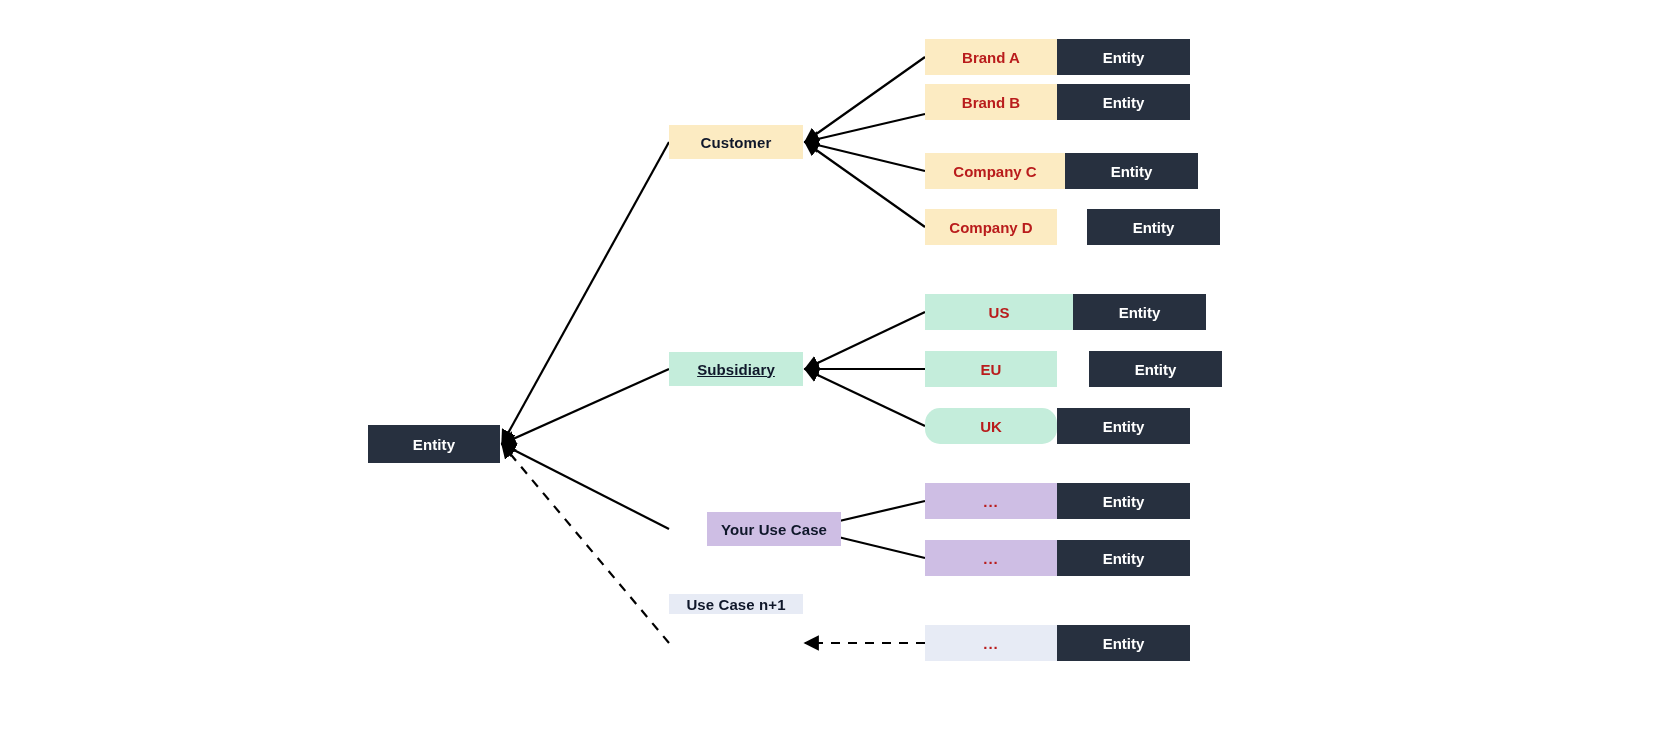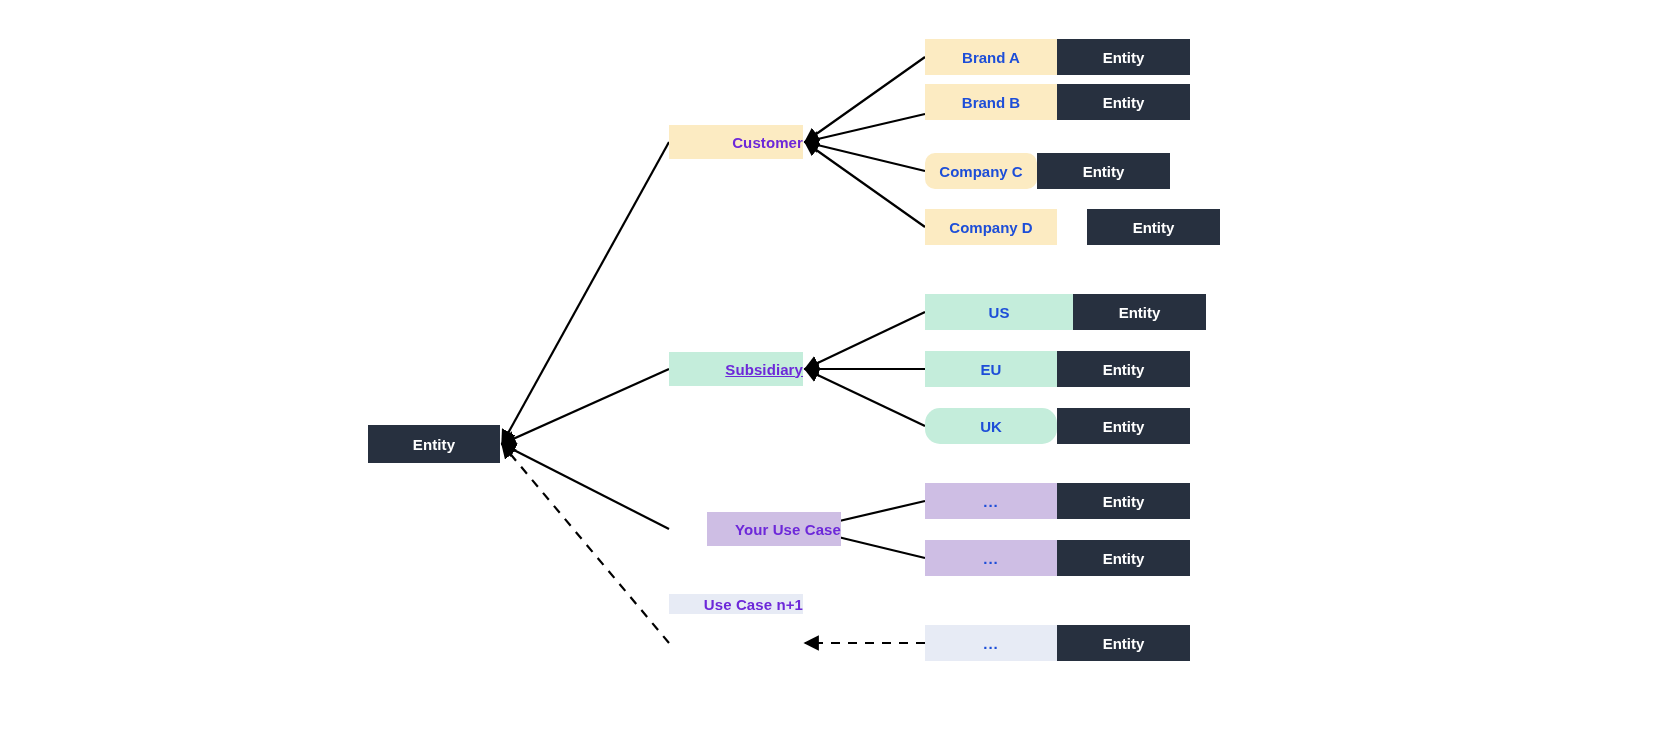--- a/index.html
+++ b/index.html
@@ -41,25 +41,24 @@
     color: #ffffff;
     background: #27303F;
   }
   .node-entity {
     color: #ffffff;
     background: #27303F;
     font-size: 15px;
     font-weight: bold;
   }
   .node-branch {
-    color: #6d28d9;
-    justify-content: flex-end;
+    color: #0f172a;
   }
   .node-leaf-label {
-    color: #1d4ed8;
+    color: #b91c1c;
     font-weight: bold;
     font-size: 15px;
   }
   .leaf-row {
     position: absolute;
     display: flex;
     z-index: 2;
   }
   .leaf-row > div {
     box-sizing: border-box;
@@ -123,33 +122,33 @@
 
   <div class="leaf-row" style="left:925px; top:39px;">
     <div class="node-leaf-label" style="width:132px; height:36px; background:#FCEBC2;">Brand A</div>
     <div class="node-entity" style="width:133px; height:36px; background:#27303F;">Entity</div>
   </div>
   <div class="leaf-row" style="left:925px; top:84px;">
     <div class="node-leaf-label" style="width:132px; height:36px; background:#FCEBC2;">Brand B</div>
     <div class="node-entity" style="width:133px; height:36px; background:#27303F;">Entity</div>
   </div>
   <div class="leaf-row" style="left:925px; top:153px;">
-    <div class="node-leaf-label" style="width:112px; height:36px; background:#FCEBC2;border-radius:10px;">Company C</div>
+    <div class="node-leaf-label" style="width:140px; height:36px; background:#FCEBC2;">Company C</div>
     <div class="node-entity" style="width:133px; height:36px; background:#27303F;">Entity</div>
   </div>
   <div class="leaf-row" style="left:925px; top:209px;gap:30px;">
     <div class="node-leaf-label" style="width:132px; height:36px; background:#FCEBC2;">Company D</div>
     <div class="node-entity" style="width:133px; height:36px; background:#27303F;">Entity</div>
   </div>
 
   <div class="leaf-row" style="left:925px; top:294px;">
     <div class="node-leaf-label" style="width:148px; height:36px; background:#C4EDDB;">US</div>
     <div class="node-entity" style="width:133px; height:36px; background:#27303F;">Entity</div>
   </div>
-  <div class="leaf-row" style="left:925px; top:351px;">
+  <div class="leaf-row" style="left:925px; top:351px;gap:32px;">
     <div class="node-leaf-label" style="width:132px; height:36px; background:#C4EDDB;">EU</div>
     <div class="node-entity" style="width:133px; height:36px; background:#27303F;">Entity</div>
   </div>
   <div class="leaf-row" style="left:925px; top:408px;">
     <div class="node-leaf-label" style="width:132px; height:36px; background:#C4EDDB;border-radius:15px;">UK</div>
     <div class="node-entity" style="width:133px; height:36px; background:#27303F;">Entity</div>
   </div>
 
   <div class="leaf-row" style="left:925px; top:483px;">
     <div class="node-leaf-label dots" style="width:132px; height:36px; background:#CEBEE4;">...</div>

